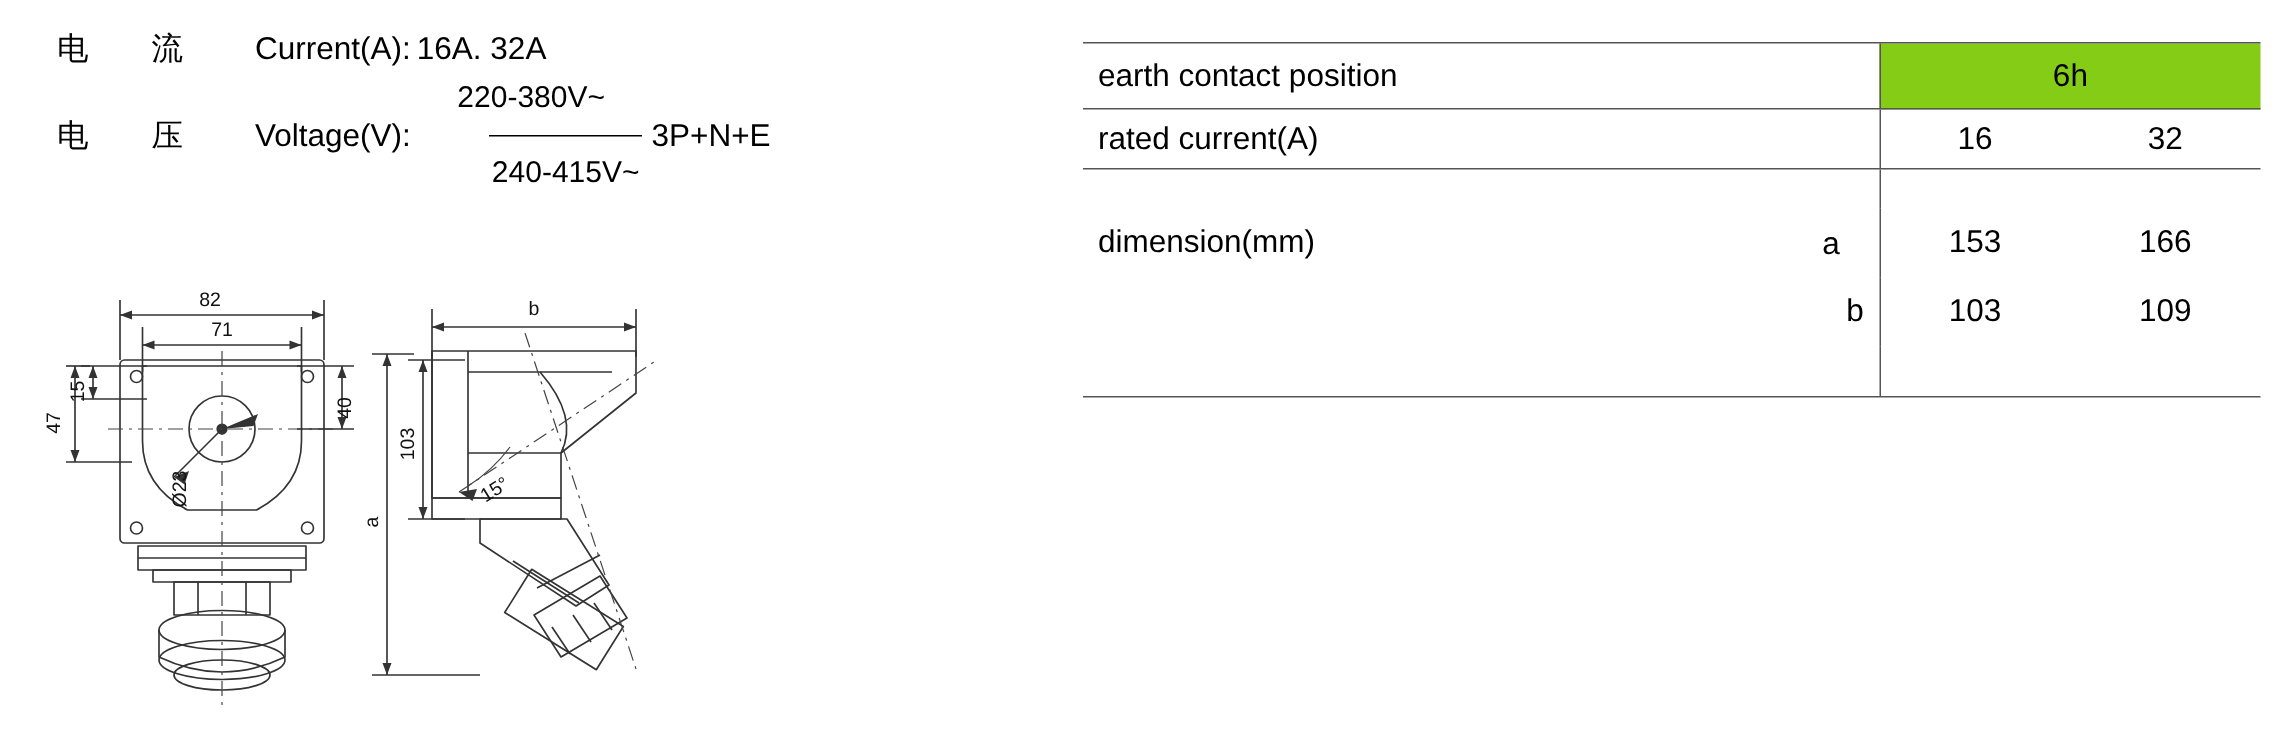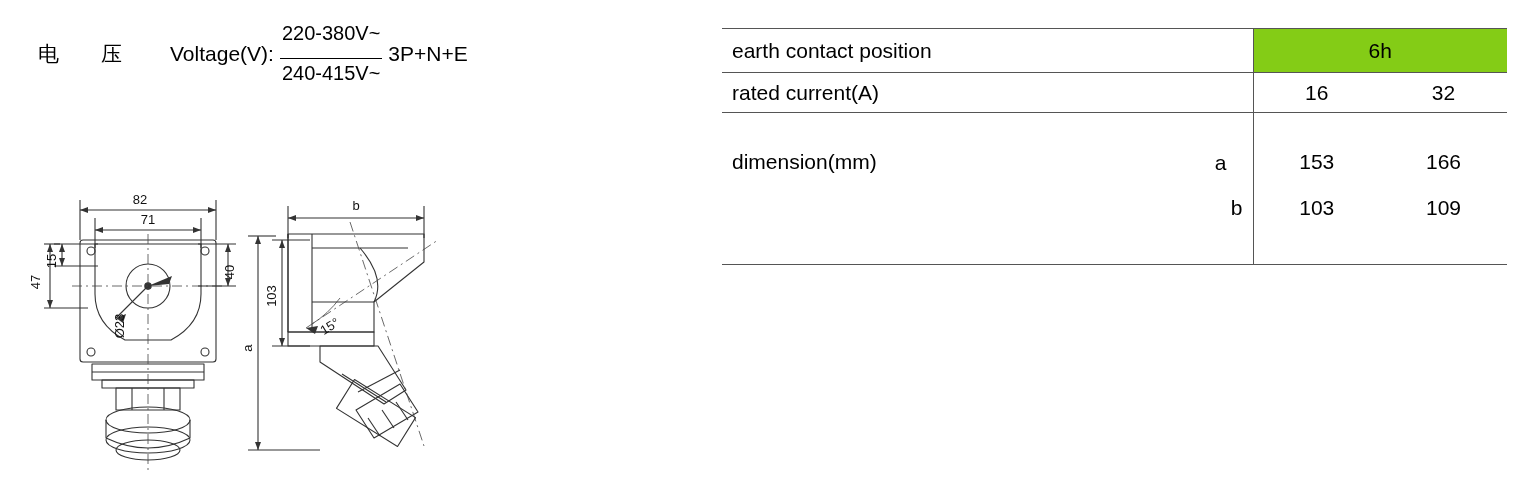--- a/index.html
+++ b/index.html
@@ -42,21 +42,21 @@
     display: inline-flex;
     flex-direction: column;
     align-items: center;
     vertical-align: middle;
     margin: 0 6px;
     line-height: 1.15;
     font-size: 20px;
     gap: 12px;
   }
   .frac .num { padding: 0 2px 1px 2px; }
-  .frac .den { padding: 3px 2px 0 2px; border-top: 1.5px solid #000; }
+  .frac .den { padding: 13px 2px 0 2px; border-top: 1.5px solid #000; margin-left: 46px; }
   .trail { margin-left: 4px; }
 
   
   .drawings {
     position: absolute;
     left: 20px;
     top: 178px;
     width: 640px;
     height: 300px;
   }
@@ -106,20 +106,25 @@
   .gap-row td { height: 26px; }
   sup { font-size: 13px; vertical-align: super; }
   .dimlabel { text-align: right; padding-right: 26px; }
   .nowrap { white-space: nowrap; }
 </style>
 </head>
 <body>
 
 <div class="spec-block">
 
+  <div class="spec-row">
+    <span class="cn-narrow">电　　流</span>
+    <span>Current(A):</span>
+    <span class="trail">16A. 32A</span>
+  </div>
 
   <div class="spec-row">
     <span class="cn-narrow">电　　压</span>
     <span>Voltage(V):</span>
     <span class="frac">
       <span class="num">220-380V~</span>
       <span class="den">240-415V~</span>
     </span>
     <span>3P+N+E</span>
   </div>

